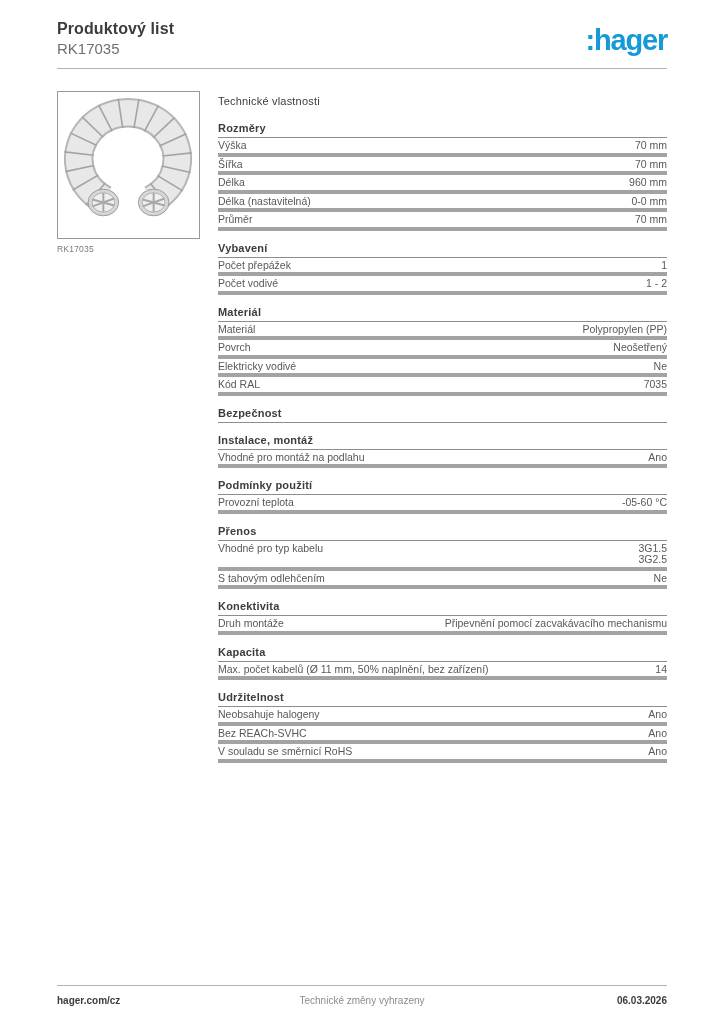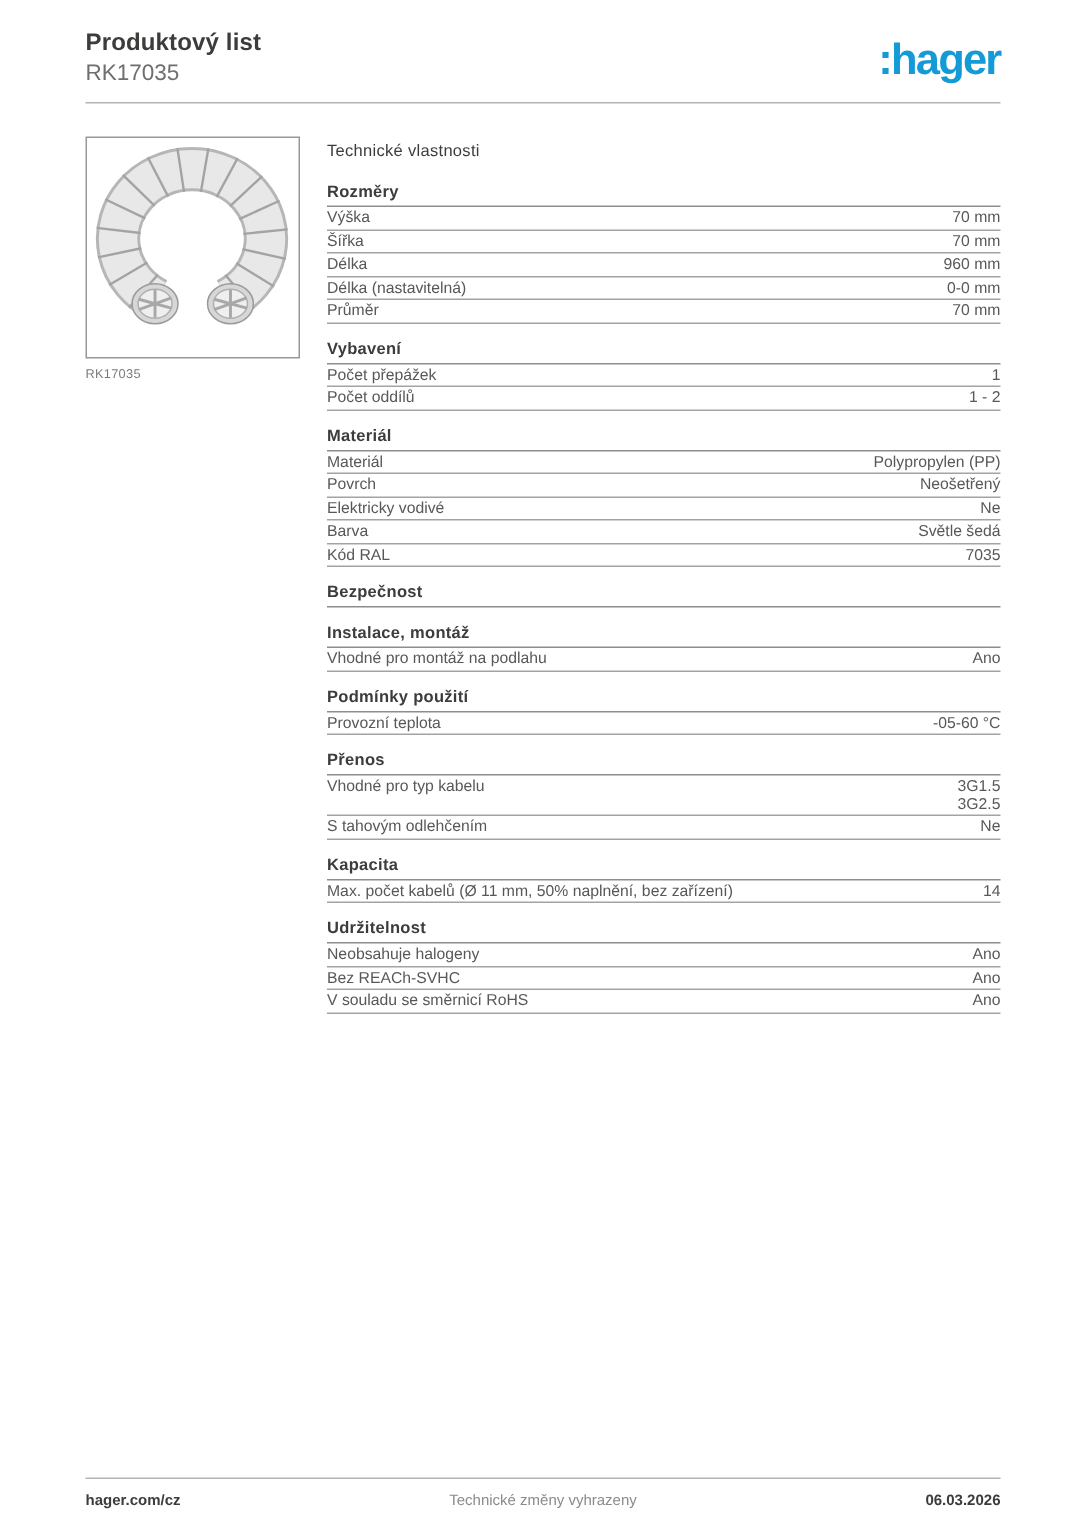--- a/index.html
+++ b/index.html
@@ -35,21 +35,21 @@
   
   .tech { position:absolute; left:218px; top:95px; width:449px; }
   .tech-title { font-size:11px; font-weight:normal; color:#3c3c3b; margin-bottom:15px; letter-spacing:.2px; }
   .section { margin-bottom:11px; }
   .section-title {
     font-size:11px; font-weight:bold; color:#3c3c3b; letter-spacing:.2px;
     padding-bottom:3px; border-bottom:1px solid #8d8d8d;
   }
   .row {
     display:flex; justify-content:space-between; align-items:flex-start;
-    border-bottom:1px solid #a3a3a3; padding:2px 0 1px;
+    border-bottom:4px solid #a3a3a3; padding:2px 0 1px;
     font-size:10.5px; line-height:11.5px; color:#585857;
   }
   .row .label { text-align:left; padding-right:10px; }
   .row .value { text-align:right; white-space:pre-line; flex-shrink:0; }
 
   
   .footer-rule { position:absolute; left:57px; right:57px; top:985px; border-top:1px solid #b3b3b3; }
   .footer {
     position:absolute; left:57px; right:57px; top:995px;
     display:flex; align-items:baseline; font-size:10px;
@@ -144,21 +144,21 @@
 
   <section class="section">
     <h3 class="section-title">Vybavení</h3>
     <div class="rows">
   <div class="row">
     <span class="label">Počet přepážek</span>
     <span class="value">1</span>
   </div>
 
   <div class="row">
-    <span class="label">Počet oddílů</span>
+    <span class="label">Počet vodivé</span>
     <span class="value">1 - 2</span>
   </div>
 </div>
   </section>
 
   <section class="section">
     <h3 class="section-title">Materiál</h3>
     <div class="rows">
   <div class="row">
     <span class="label">Materiál</span>
@@ -168,24 +168,20 @@
   <div class="row">
     <span class="label">Povrch</span>
     <span class="value">Neošetřený</span>
   </div>
 
   <div class="row">
     <span class="label">Elektricky vodivé</span>
     <span class="value">Ne</span>
   </div>
 
-  <div class="row">
-    <span class="label">Barva</span>
-    <span class="value">Světle šedá</span>
-  </div>
 
   <div class="row">
     <span class="label">Kód RAL</span>
     <span class="value">7035</span>
   </div>
 </div>
   </section>
 
   <section class="section">
     <h3 class="section-title">Bezpečnost</h3>
@@ -220,20 +216,29 @@
 3G2.5</span>
   </div>
 
   <div class="row">
     <span class="label">S tahovým odlehčením</span>
     <span class="value">Ne</span>
   </div>
 </div>
   </section>
 
+  <section class="section">
+    <h3 class="section-title">Konektivita</h3>
+    <div class="rows">
+  <div class="row">
+    <span class="label">Druh montáže</span>
+    <span class="value">Připevnění pomocí zacvakávacího mechanismu</span>
+  </div>
+</div>
+  </section>
 
   <section class="section">
     <h3 class="section-title">Kapacita</h3>
     <div class="rows">
   <div class="row">
     <span class="label">Max. počet kabelů (Ø 11 mm, 50% naplnění, bez zařízení)</span>
     <span class="value">14</span>
   </div>
 </div>
   </section>

